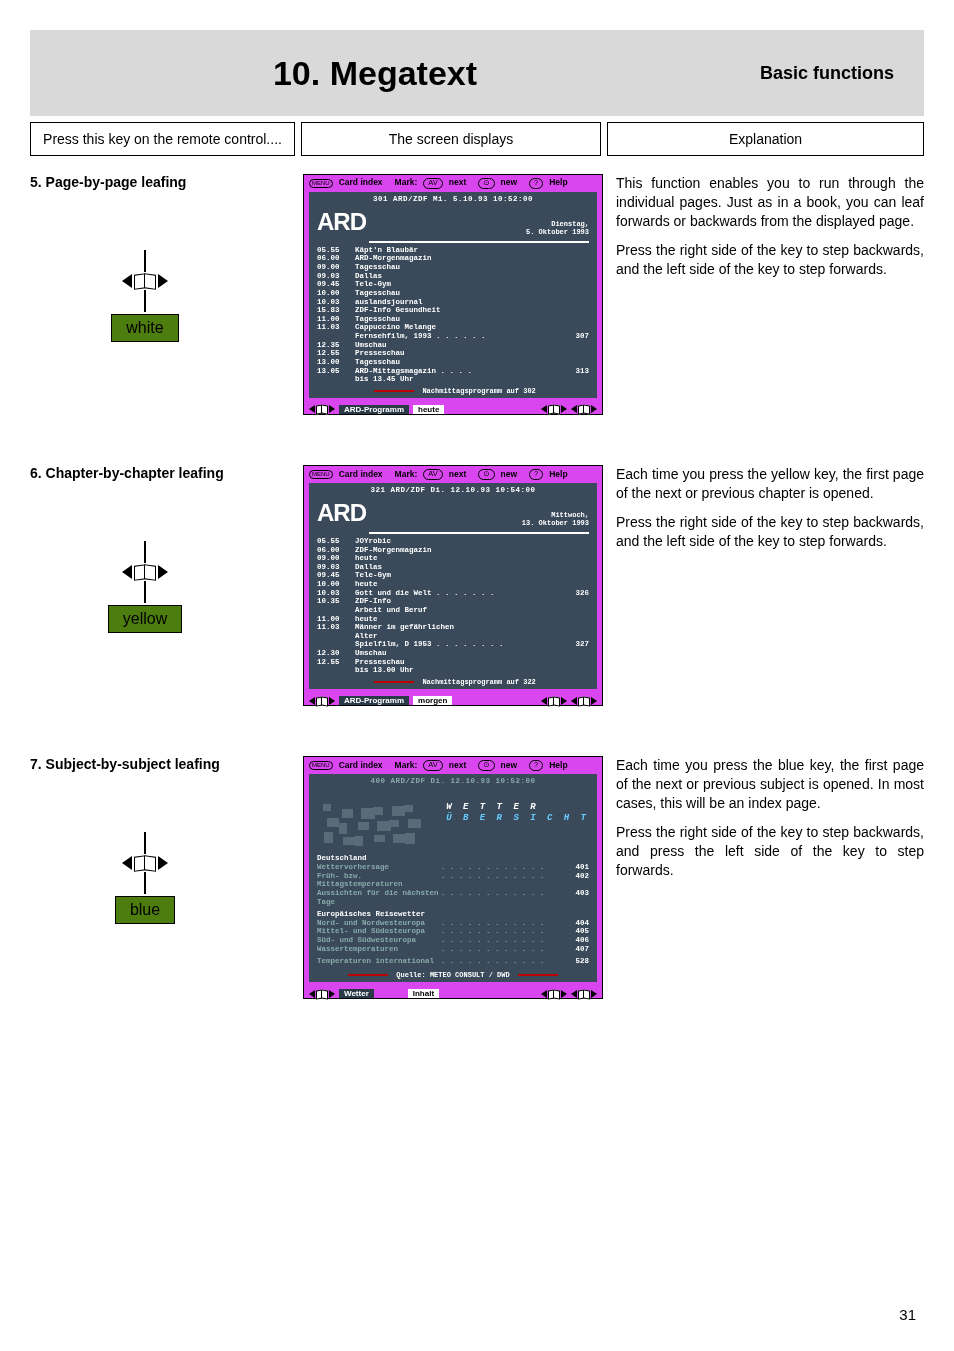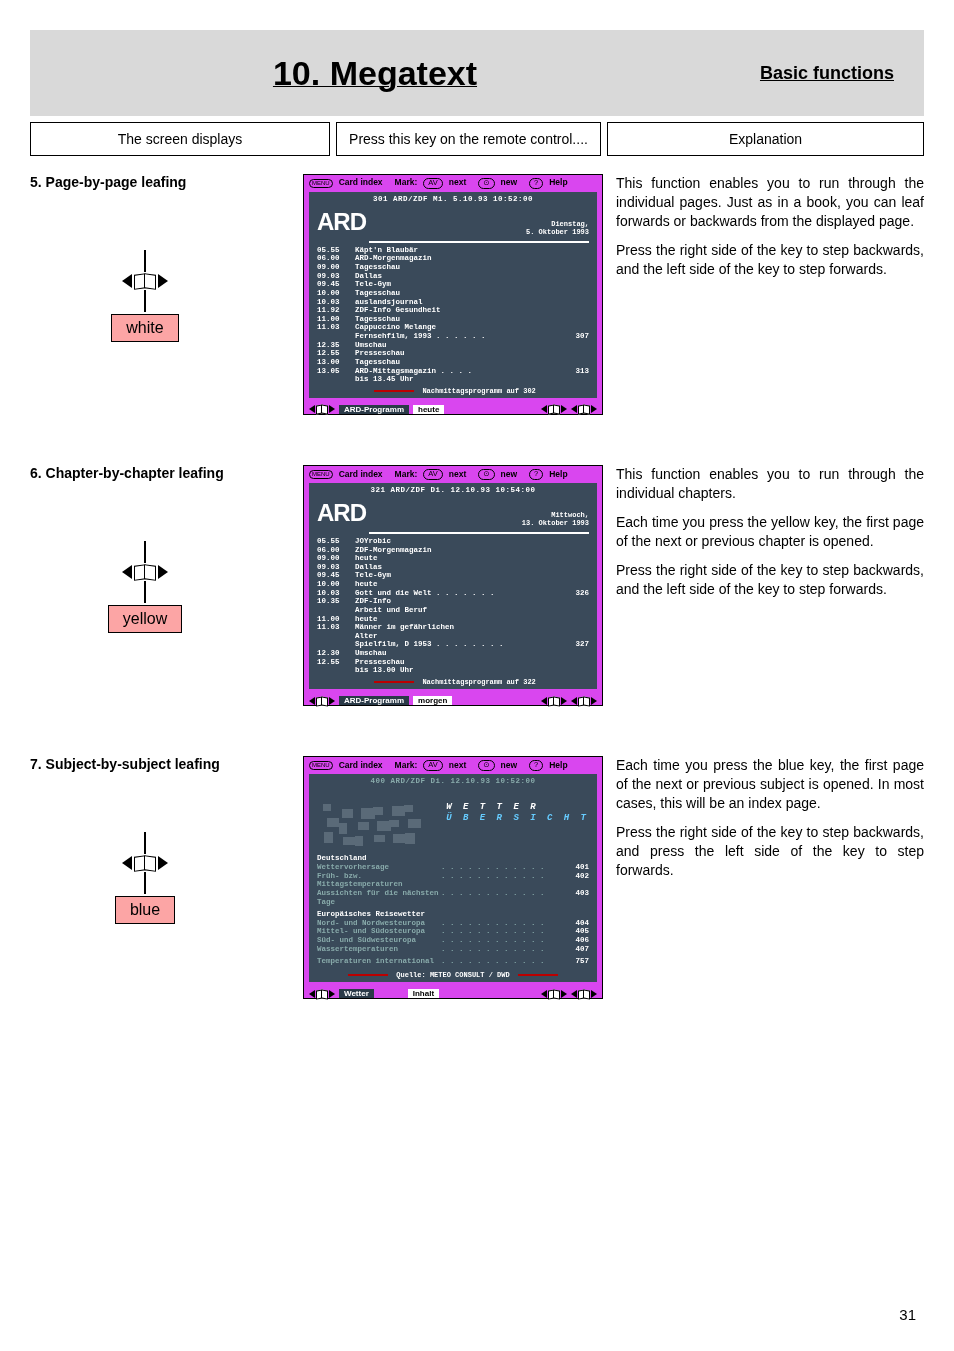--- a/index.html
+++ b/index.html
@@ -12,21 +12,20 @@
     position: relative;
   }
   .header-bar {
     background: #d9d9d9;
     height: 86px;
     margin: 30px 30px 0 30px;
     display: flex;
     align-items: center;
     justify-content: space-between;
     padding: 0 30px 0 0;
-    text-decoration: underline;
   }
   .title-area { flex: 1; text-align: center; }
   .page-title { font-size: 34px; font-weight: 900; color: #000; }
   .subtitle { font-size: 18px; font-weight: 700; color: #000; margin-left: 40px; white-space: nowrap; }
   .top-row {
     display: flex;
     margin: 6px 30px 0 30px;
     gap: 6px;
   }
   .top-cell {
@@ -73,21 +72,21 @@
   }
   .book-icon::before, .book-icon::after {
     content: ""; position: absolute; top: 0; width: 10px; height: 13px;
     border: 1.5px solid #000; background: #fff;
   }
   .book-icon::before { left: 0; transform: skewY(-8deg); }
   .book-icon::after { right: 0; transform: skewY(8deg); }
   .vline { width: 1.5px; height: 22px; background: #000; margin: 2px auto; }
   .key-label-box {
     border: 1px solid #000; padding: 4px 14px; font-size: 16px;
-    display: inline-block; background: #fca5a5;
+    display: inline-block; background: #4d7c0f;
   }
   .diagram-center { text-align: center; margin-left: 60px; width: 110px; }
 
   
   .screen {
     border: 1px solid #000;
     background: #d946ef;
     font-size: 8px;
     line-height: 1.15;
   }
@@ -152,22 +151,22 @@
 <body>
 
 <div class="header-bar">
   <div class="title-area">
     <span class="page-title">10. Megatext</span>
   </div>
   <span class="subtitle">Basic functions</span>
 </div>
 
 <div class="top-row">
+  <div class="top-cell col1">Press this key on the remote control....</div>
   <div class="top-cell col2">The screen displays</div>
-  <div class="top-cell col1">Press this key on the remote control....</div>
   <div class="top-cell col3">Explanation</div>
 </div>
 
 <div class="content" id="content">
     <div class="section">
       <div class="col-left">
         <div class="section-heading">5. Page-by-page leafing</div>
         <div class="remote-diagram">
           <div class="diagram-center"><div class="vline"></div><div class="icon-row">
               <span class="arrow-left"></span>
@@ -226,21 +225,21 @@
                 <span class="prog-time">10.00</span>
                 <span class="prog-title">Tagesschau</span>
                 <span class="prog-num"></span>
               </div>
               <div class="prog-row">
                 <span class="prog-time">10.03</span>
                 <span class="prog-title">auslandsjournal</span>
                 <span class="prog-num"></span>
               </div>
               <div class="prog-row">
-                <span class="prog-time">11.92</span>
+                <span class="prog-time">15.83</span>
                 <span class="prog-title">ZDF-Info Gesundheit</span>
                 <span class="prog-num"></span>
               </div>
               <div class="prog-row">
                 <span class="prog-time">11.00</span>
                 <span class="prog-title">Tagesschau</span>
                 <span class="prog-num"></span>
               </div>
               <div class="prog-row">
                 <span class="prog-time">11.03</span>
@@ -438,21 +437,20 @@
             </span> 
             <span class="mini-icon">
               <span class="al"></span>
               <span class="bk"></span>
               <span class="ar"></span>
             </span>
           </div>
         </div>
       </div>
       <div class="col-right">
-        <p>This function enables you to run through the individual chapters.</p>
         <p>Each time you press the yellow key, the first page of the next or previous chapter is opened.</p>
         <p>Press the right side of the key to step backwards, and the left side of the key to step forwards.</p>
       </div>
     </div>
     <div class="section">
       <div class="col-left">
         <div class="section-heading">7. Subject-by-subject leafing</div>
         <div class="remote-diagram">
           <div class="diagram-center"><div class="vline"></div><div class="icon-row">
               <span class="arrow-left"></span>
@@ -540,21 +538,21 @@
               <div class="wrow">
                 <span class="wlabel">Wassertemperaturen</span>
                 <span class="dots">  .  .  .  .  .  .  .  .  .  .  .  .</span>
                 <span class="wnum">407</span>
               </div>
             </div>
             <div class="wlist">
               <div class="wrow">
                 <span class="wlabel">Temperaturen international</span>
                 <span class="dots">  .  .  .  .  .  .  .  .  .  .  .  .</span>
-                <span class="wnum">757</span>
+                <span class="wnum">528</span>
               </div>
             </div>
             <div class="foot-band"><span class="fline"></span> Quelle: METEO CONSULT / DWD <span class="fline"></span></div>
           </div>
           <div class="bottom-bar">
             <span class="mini-icon">
               <span class="al"></span>
               <span class="bk"></span>
               <span class="ar"></span>
             </span>

